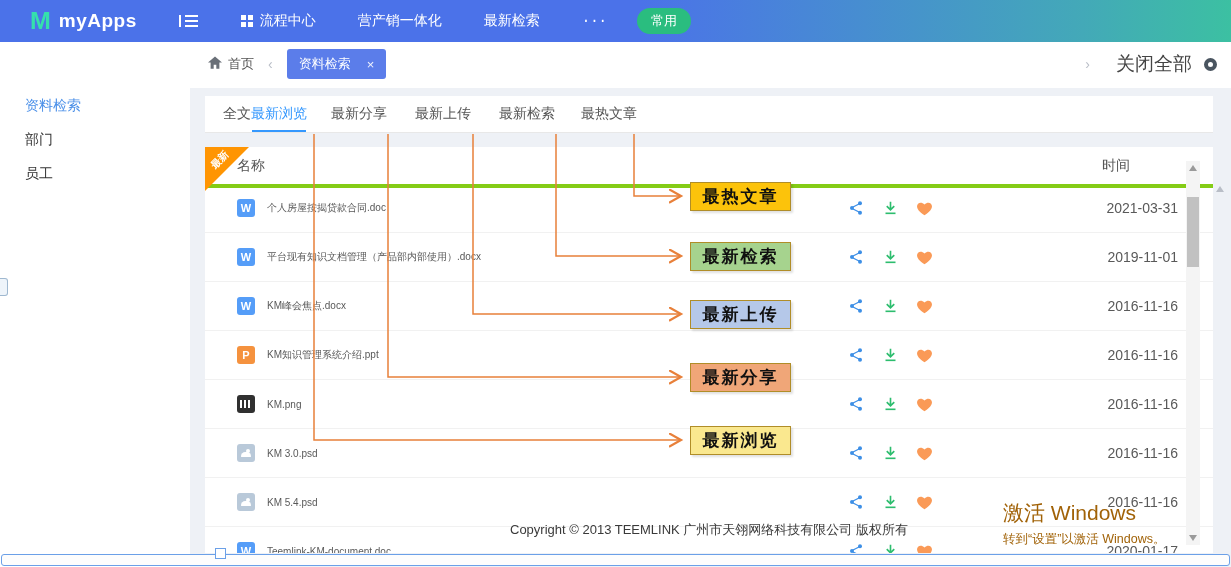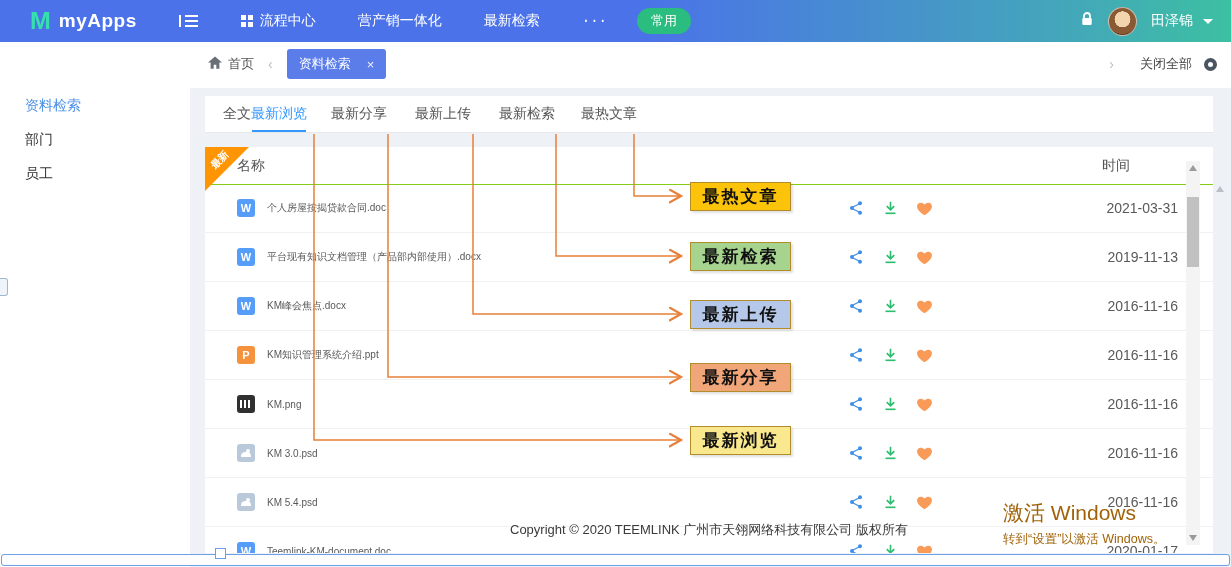--- a/index.html
+++ b/index.html
@@ -34,21 +34,21 @@
   .module-title{position:absolute;top:42px;left:0;width:190px;height:46px;background:#2bbe93;
                 color:#fff;font-size:15px;line-height:46px;padding-left:16px;box-sizing:border-box;}
   .tabbar{position:absolute;top:42px;left:190px;right:0;height:44px;background:#fff;
           display:flex;align-items:center;box-sizing:border-box;padding:0 14px 0 18px;}
   .home{display:flex;align-items:center;gap:6px;font-size:13px;color:#555;cursor:pointer;}
   .tab-chev{color:#b9bec7;font-size:14px;margin:0 14px;cursor:pointer;}
   .wtab{background:#5b7dea;color:#fff;font-size:13px;height:30px;display:flex;align-items:center;
         border-radius:3px;padding:0 12px;gap:16px;cursor:pointer;}
   .wtab .x{font-size:13px;opacity:.9;cursor:pointer;}
   .tab-right{margin-left:auto;display:flex;align-items:center;gap:12px;}
-  .close-all{font-size:13px;color:#444;cursor:pointer;}
+  .close-all{font-size:19px;color:#444;cursor:pointer;}
   .gear{width:13px;height:13px;border-radius:50%;border:4px solid #4a5560;box-sizing:border-box;cursor:pointer;}
 
   
   .sidebar{position:absolute;top:88px;left:0;width:190px;bottom:14px;background:#fff;}
   .sb-item{height:34px;line-height:34px;padding-left:25px;font-size:14px;color:#333;cursor:pointer;}
   .sb-item.active{color:#4a8fe8;}
   .collapse-handle{position:absolute;left:0;top:278px;width:7px;height:16px;background:#eef4fa;
                    border:1px solid #9fb8d0;border-left:none;border-radius:0 3px 3px 0;cursor:pointer;}
   .collapse-handle-r{position:absolute;right:0;top:250px;width:7px;height:18px;background:#f4f5f7;
                    border:1px solid #c3c7ce;border-right:none;border-radius:3px 0 0 3px;cursor:pointer;}
@@ -65,21 +65,21 @@
   .ftab:nth-child(4){margin-right:28px;}
   .ftab:nth-child(5){margin-right:26px;}
   .ftab.active{color:#3598fe;}
   .ftab.active::after{content:"";position:absolute;left:1px;right:1px;bottom:1px;height:2px;background:#3598fe;}
 
   .table-card{position:absolute;top:59px;left:15px;width:1008px;height:406px;background:#fff;overflow:hidden;}
   .ribbon{position:absolute;top:0;left:0;width:0;height:0;z-index:6;
           border-top:44px solid #ff9502;border-right:44px solid transparent;}
   .ribbon-text{position:absolute;top:-38px;left:0px;transform:rotate(-45deg);color:#fff;
                font-size:10px;font-weight:bold;width:30px;text-align:center;}
-  .thead{height:37px;border-bottom:1px solid #84cc16;position:relative;font-size:14px;color:#555;}
+  .thead{height:37px;border-bottom:4px solid #84cc16;position:relative;font-size:14px;color:#555;}
   .th-name{position:absolute;left:32px;top:0;line-height:37px;}
   .th-time{position:absolute;left:897px;top:0;line-height:37px;}
   .rows{position:absolute;top:37px;left:0;right:0;bottom:0;}
   .row{height:48px;display:flex;align-items:center;border-bottom:1px solid #f1f1f1;position:relative;cursor:pointer;}
   .ficon{margin-left:32px;width:18px;height:18px;border-radius:3px;flex:none;position:relative;
          display:flex;align-items:center;justify-content:center;font-size:11px;font-weight:bold;color:#fff;}
   .ic-word{background:#559df8;}
   .ic-ppt{background:#f5923e;}
   .ic-png{background:#303030;}
   .ic-png::after{content:"";position:absolute;left:3px;right:3px;top:5px;height:8px;
@@ -156,31 +156,20 @@
         <span class="nav-item">
 
     <span>最新检索</span>
   </span>
         <span class="nav-item">
 
     <span>···</span>
   </span>
       </span>
     <span class="quick-badge">常用</span>
-    <span class="nav-right">
-      <span>
-        <svg width="14" height="16" viewBox="0 0 14 16">
-            <path d="M4 7 V5 a3 3 0 0 1 6 0 V7" fill="none" stroke="#fff" stroke-width="1.8"></path>
-            <rect x="2.3" y="7" width="9.4" height="7" rx="1.2" fill="#fff"></rect>
-          </svg>
-      </span>
-      <span class="avatar"></span>
-      <span class="username">田泽锦</span>
-      <span class="caret"></span>
-    </span>
   </div>
 
   <div class="tabbar">
     <span class="home">
       <span>
         <svg width="14" height="13" viewBox="0 0 16 14">
             <path d="M8 0 L16 7 H13 V14 H9.5 V9.5 H6.5 V14 H3 V7 H0 Z" fill="#6a7078"></path>
           </svg>
       </span>
       <span>首页</span>
@@ -267,21 +256,21 @@
                   <path d="M12 2 V14 M6 9 L12 15 L18 9" stroke="#2dbd6e" stroke-width="2.6" fill="none"></path>
                   <line x1="4" y1="20.5" x2="20" y2="20.5" stroke="#2dbd6e" stroke-width="2.6"></line>
                 </svg>
       </span>
       <span class="act">
         <svg width="17" height="15" viewBox="0 0 24 22">
                   <path d="M12 21 C-8 9 4 -3 12 5 C20 -3 32 9 12 21 Z" fill="#fa9a57"></path>
                 </svg>
       </span>
     </span>
-    <span class="date">2019-11-13</span>
+    <span class="date">2019-11-01</span>
   </div>
           <div class="row">
     <span class="ficon ic-word">W</span>
     <span class="fname">KM峰会焦点.docx</span>
     <span class="actions">
       <span class="act">
         <svg width="16" height="16" viewBox="0 0 24 24" fill="#3d8fe6">
                   <circle cx="18" cy="5" r="3"></circle>
                   <circle cx="6" cy="12" r="3"></circle>
                   <circle cx="18" cy="19" r="3"></circle>
@@ -426,21 +415,21 @@
       </span>
       <span class="act">
         <svg width="17" height="15" viewBox="0 0 24 22">
                   <path d="M12 21 C-8 9 4 -3 12 5 C20 -3 32 9 12 21 Z" fill="#fa9a57"></path>
                 </svg>
       </span>
     </span>
     <span class="date">2020-01-17</span>
   </div>
         </div>
-      <div class="copyright">Copyright © 2020 TEEMLINK 广州市天翎网络科技有限公司 版权所有</div>
+      <div class="copyright">Copyright © 2013 TEEMLINK 广州市天翎网络科技有限公司 版权所有</div>
       <div class="vscroll">
         <span class="varrow up"></span>
         <span class="vthumb"></span>
         <span class="varrow down"></span>
       </div>
     </div>
 
     <span class="oarrow up"></span>
 
   </div>

